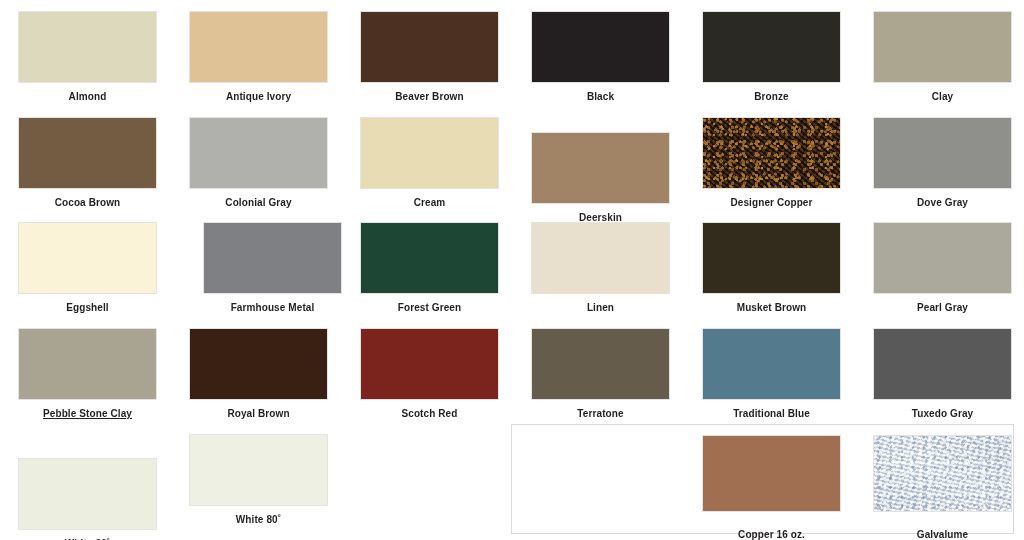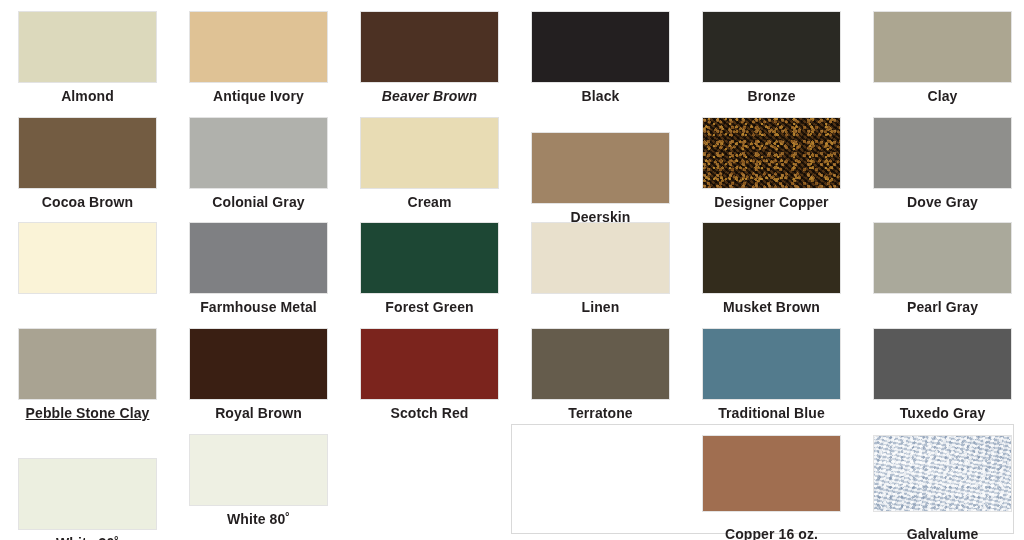--- a/index.html
+++ b/index.html
@@ -28,21 +28,21 @@
     width: 139px;
     height: 72px;
     margin: 0 auto;
     border: 1px solid #e3e3e3;
     box-sizing: border-box;
     position: relative;
     overflow: hidden;
   }
   .swatch-label {
     text-align: center;
-    font-size: 14px;
+    font-size: 10px;
     font-weight: bold;
     letter-spacing: 0.1px;
     color: #231f20;
     margin-top: 7px;
     line-height: 13px;
     white-space: nowrap;
   }
   
   .tex-copper::after {
     content: "";
@@ -134,21 +134,21 @@
 
 <div id="chart">
     <div class="swatch-cell" style="left: 2px; top: 11px;">
       <div class="swatch-chip" style="background: rgb(220, 217, 188);"></div>
       <div class="swatch-label">Almond</div>
     </div>
     <div class="swatch-cell" style="left: 173px; top: 11px;">
       <div class="swatch-chip" style="background: rgb(223, 194, 149);"></div>
       <div class="swatch-label">Antique Ivory</div>
     </div>
-    <div class="swatch-cell" style="left: 344px; top: 11px; font-style: italic;">
+    <div class="swatch-cell" style="left: 344px; top: 11px;">
       <div class="swatch-chip" style="background: rgb(76, 49, 35);"></div>
       <div class="swatch-label">Beaver Brown</div>
     </div>
     <div class="swatch-cell" style="left: 515px; top: 11px;">
       <div class="swatch-chip" style="background: rgb(35, 31, 32);"></div>
       <div class="swatch-label">Black</div>
     </div>
     <div class="swatch-cell" style="left: 686px; top: 11px;">
       <div class="swatch-chip" style="background: rgb(42, 41, 35);"></div>
       <div class="swatch-label">Bronze</div>
@@ -176,22 +176,23 @@
     <div class="swatch-cell" style="left: 686px; top: 117px;">
       <div class="swatch-chip tex-copper" style="background: rgb(58, 36, 16);"></div>
       <div class="swatch-label">Designer Copper</div>
     </div>
     <div class="swatch-cell" style="left: 857px; top: 117px;">
       <div class="swatch-chip" style="background: rgb(143, 143, 140);"></div>
       <div class="swatch-label">Dove Gray</div>
     </div>
     <div class="swatch-cell" style="left: 2px; top: 222px;">
       <div class="swatch-chip" style="background: rgb(250, 243, 215);"></div>
-    </div>
-    <div class="swatch-cell" style="left: 173px; top: 222px;">
+      <div class="swatch-label">Eggshell</div>
+    </div>
+    <div class="swatch-cell" style="left: 187px; top: 222px;">
       <div class="swatch-chip" style="background: rgb(127, 128, 131);"></div>
       <div class="swatch-label">Farmhouse Metal</div>
     </div>
     <div class="swatch-cell" style="left: 344px; top: 222px;">
       <div class="swatch-chip" style="background: rgb(29, 71, 52);"></div>
       <div class="swatch-label">Forest Green</div>
     </div>
     <div class="swatch-cell" style="left: 686px; top: 222px;">
       <div class="swatch-chip" style="background: rgb(51, 44, 28);"></div>
       <div class="swatch-label">Musket Brown</div>

